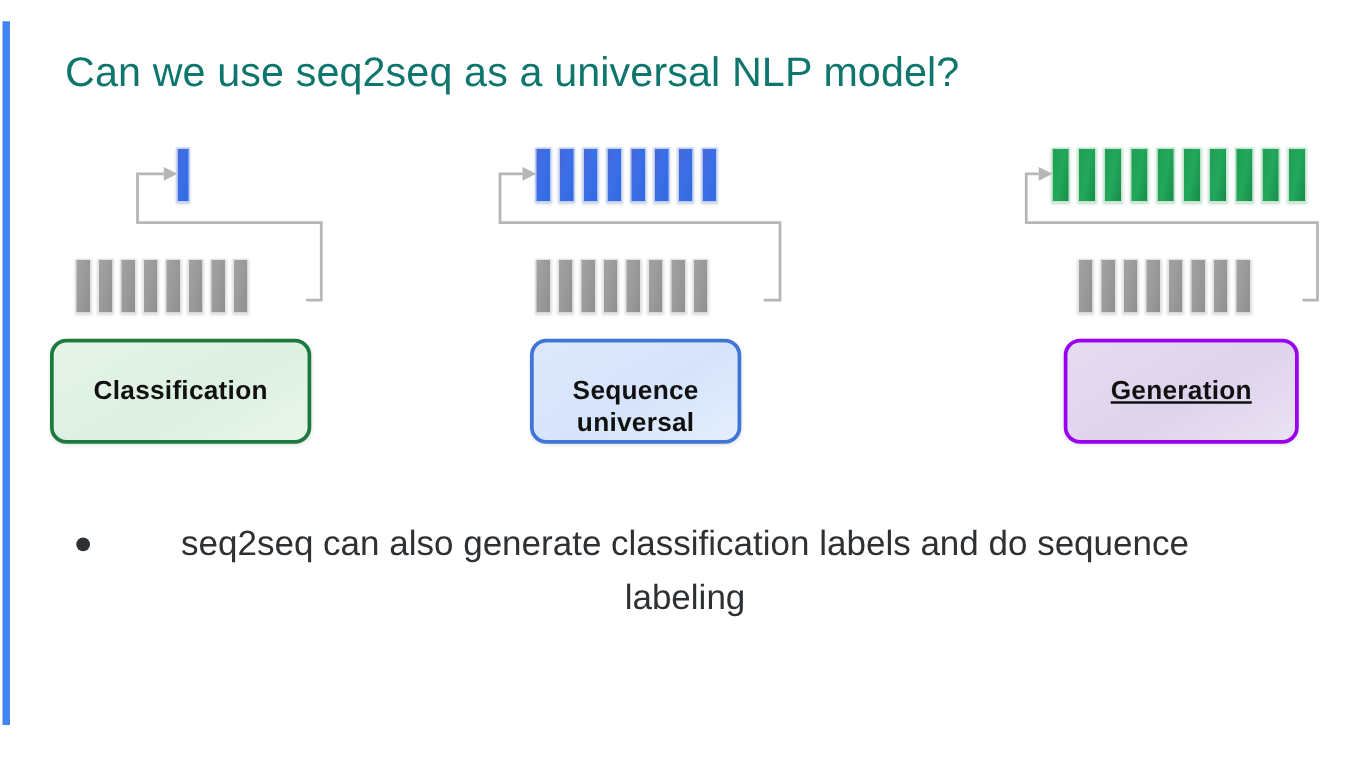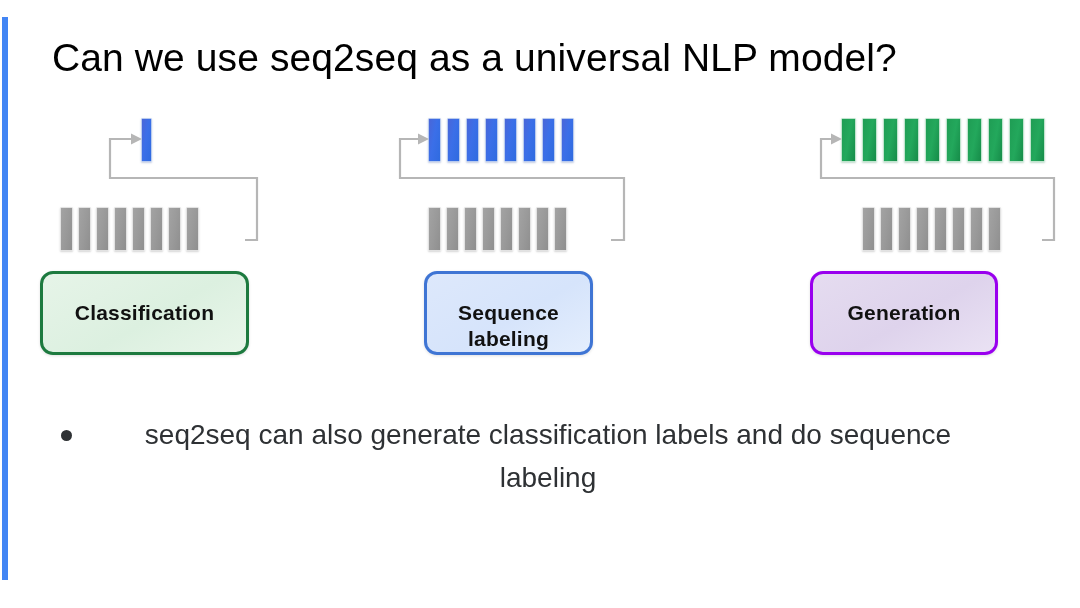--- a/index.html
+++ b/index.html
@@ -26,24 +26,24 @@
     width: 6px;
     height: 563px;
     background: #4285F4;
   }
 
   
   #slide-title {
     position: absolute;
     left: 52px;
     top: 36px;
-    font-size: 39px;
+    font-size: 33px;
     line-height: 44px;
     font-weight: 400;
-    color: #000000;
+    color: #0f766e;
     letter-spacing: 0.1px;
     white-space: nowrap;
   }
 
   
   .diagram {
     position: absolute;
     top: 112px;
   }
   .bar-row {
@@ -102,26 +102,27 @@
     left: 424px; top: 271px;
     width: 169px; height: 84px;
     background: linear-gradient(150deg, #dde8fb 0%, #d6e4fb 55%, #e4eefd 100%);
     border: 3px solid #3f75d4;
     font-size: 21px;
     line-height: 26px;
     box-shadow: 0 1px 3px rgba(0,0,0,0.12);
     align-items: flex-end;
   }
   #label-generation {
-    left: 810px; top: 271px;
+    left: 851px; top: 271px;
     width: 188px; height: 84px;
     background: linear-gradient(150deg, #e5dcf0 0%, #ded3ec 55%, #eae2f4 100%);
     border: 3px solid #9900ee;
     font-size: 21px;
     box-shadow: 0 1px 3px rgba(0,0,0,0.12);
+    text-decoration: underline;
   }
 
   
   #bullet-list {
     position: absolute;
     left: 52px;
     top: 413px;
     width: 960px;
     text-align: center;
   }
@@ -206,21 +207,21 @@
         <div class="bar bar-gray" style="width: 13px; height: 44px;"></div>
         <div class="bar bar-gray" style="width: 13px; height: 44px;"></div>
         <div class="bar bar-gray" style="width: 13px; height: 44px;"></div>
         <div class="bar bar-gray" style="width: 13px; height: 44px;"></div>
         <div class="bar bar-gray" style="width: 13px; height: 44px;"></div>
       </div>
 
     <div class="label-box" id="label-sequence">
       <span>
         <span>Sequence</span><br>
-        <span>labeling</span>
+        <span>universal</span>
       </span>
     </div>
   </div>
 
   <div class="diagram" id="diagram-generation" style="left:0;top:0;">
 
     <div class="bar-row" id="out-bars-generation" style="left:841px;top:118px;gap:6px;">
         <div class="bar bar-green" style="width: 15px; height: 44px;"></div>
         <div class="bar bar-green" style="width: 15px; height: 44px;"></div>
         <div class="bar bar-green" style="width: 15px; height: 44px;"></div>

